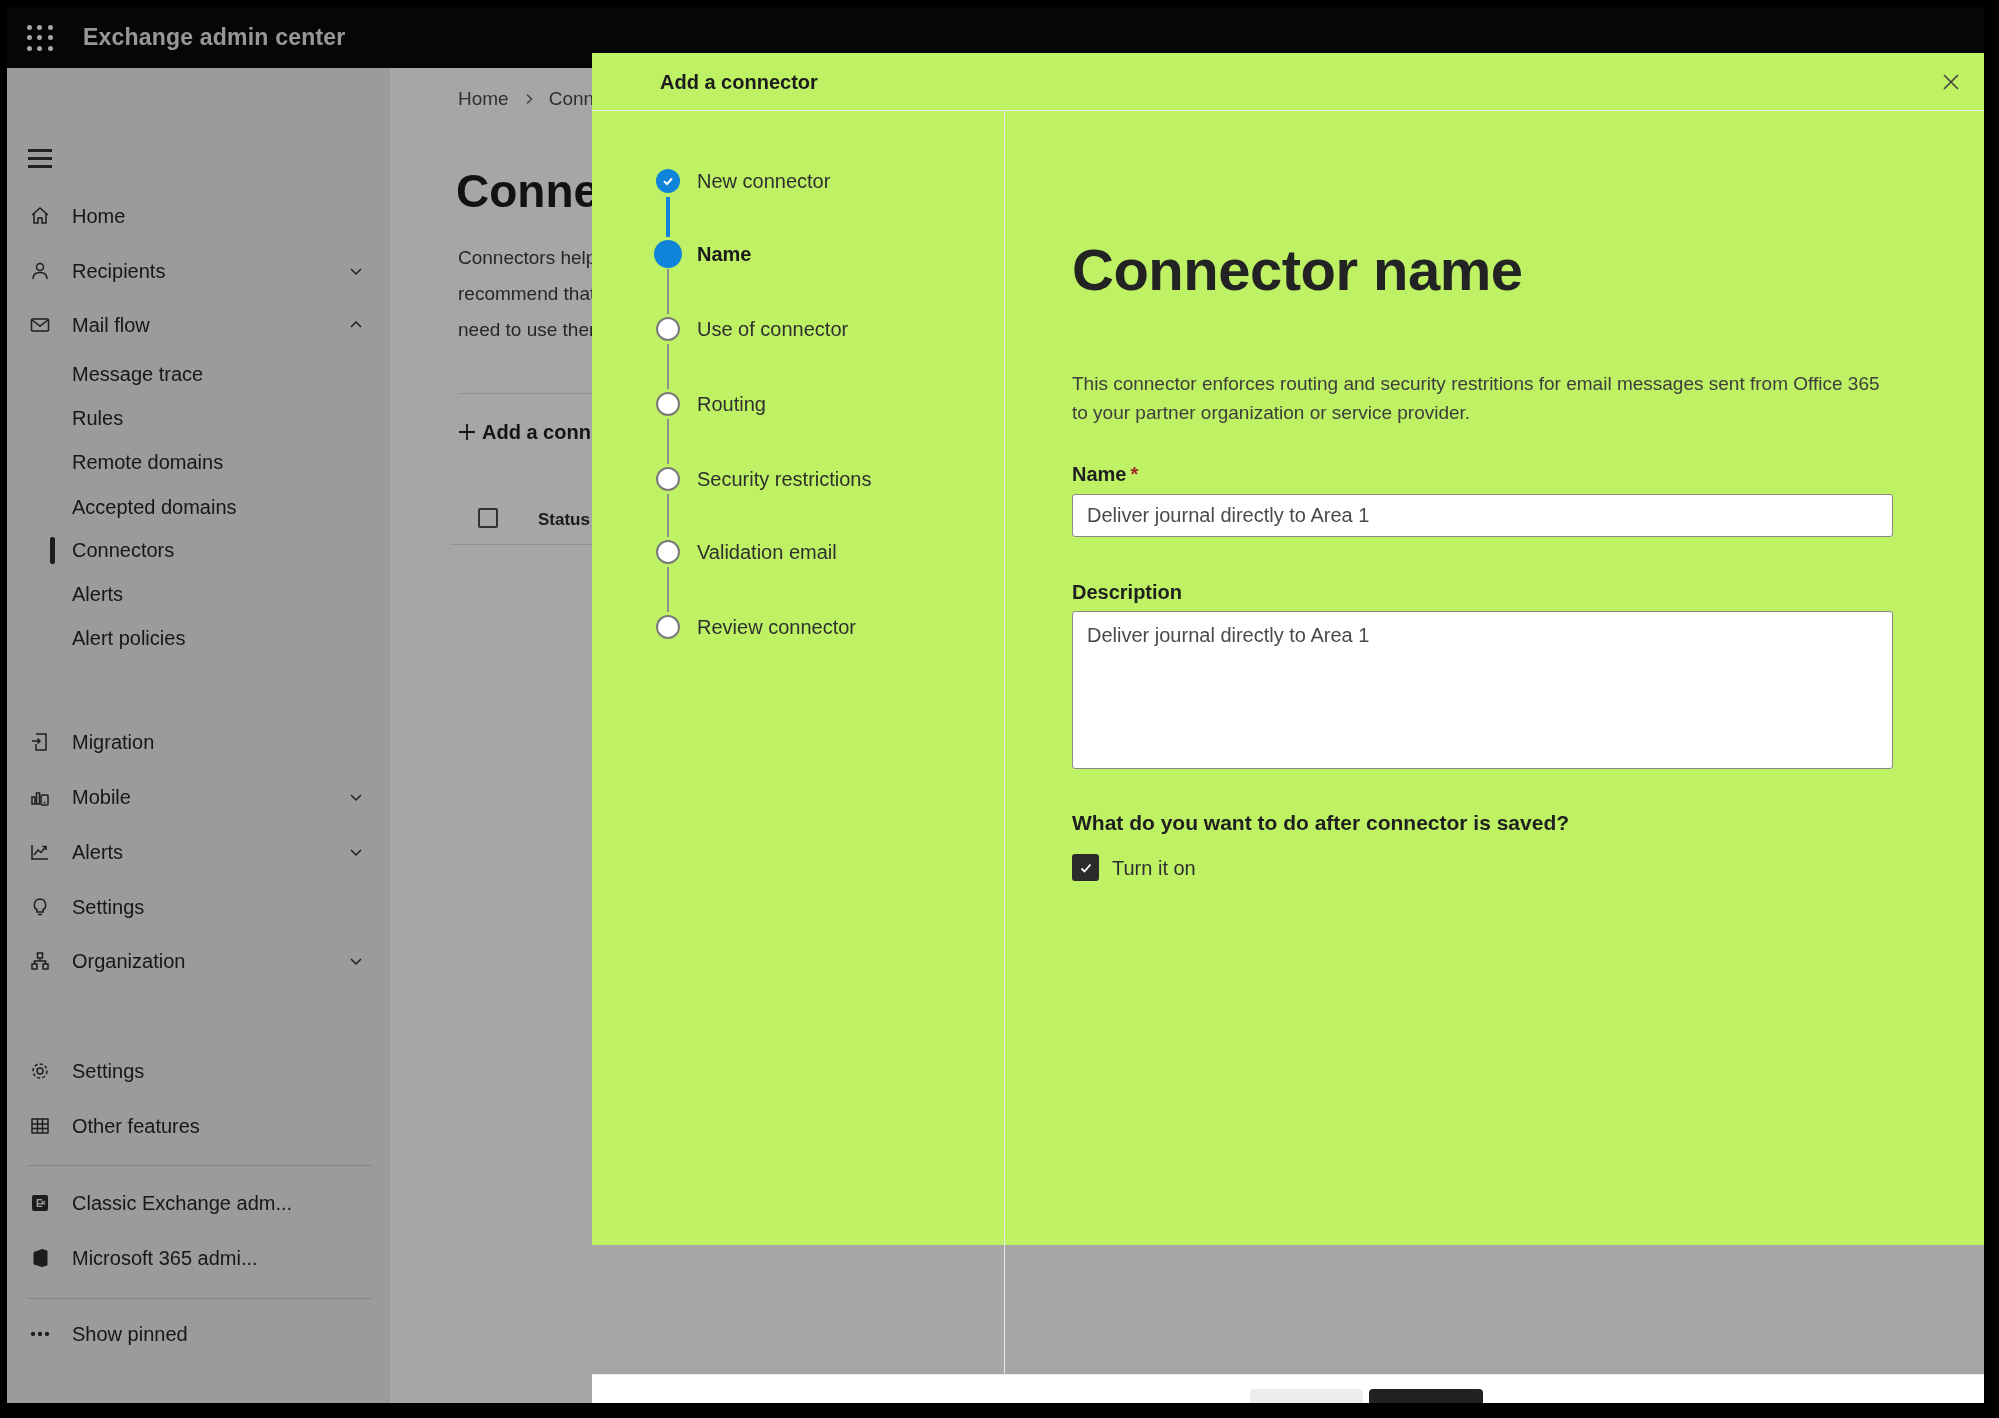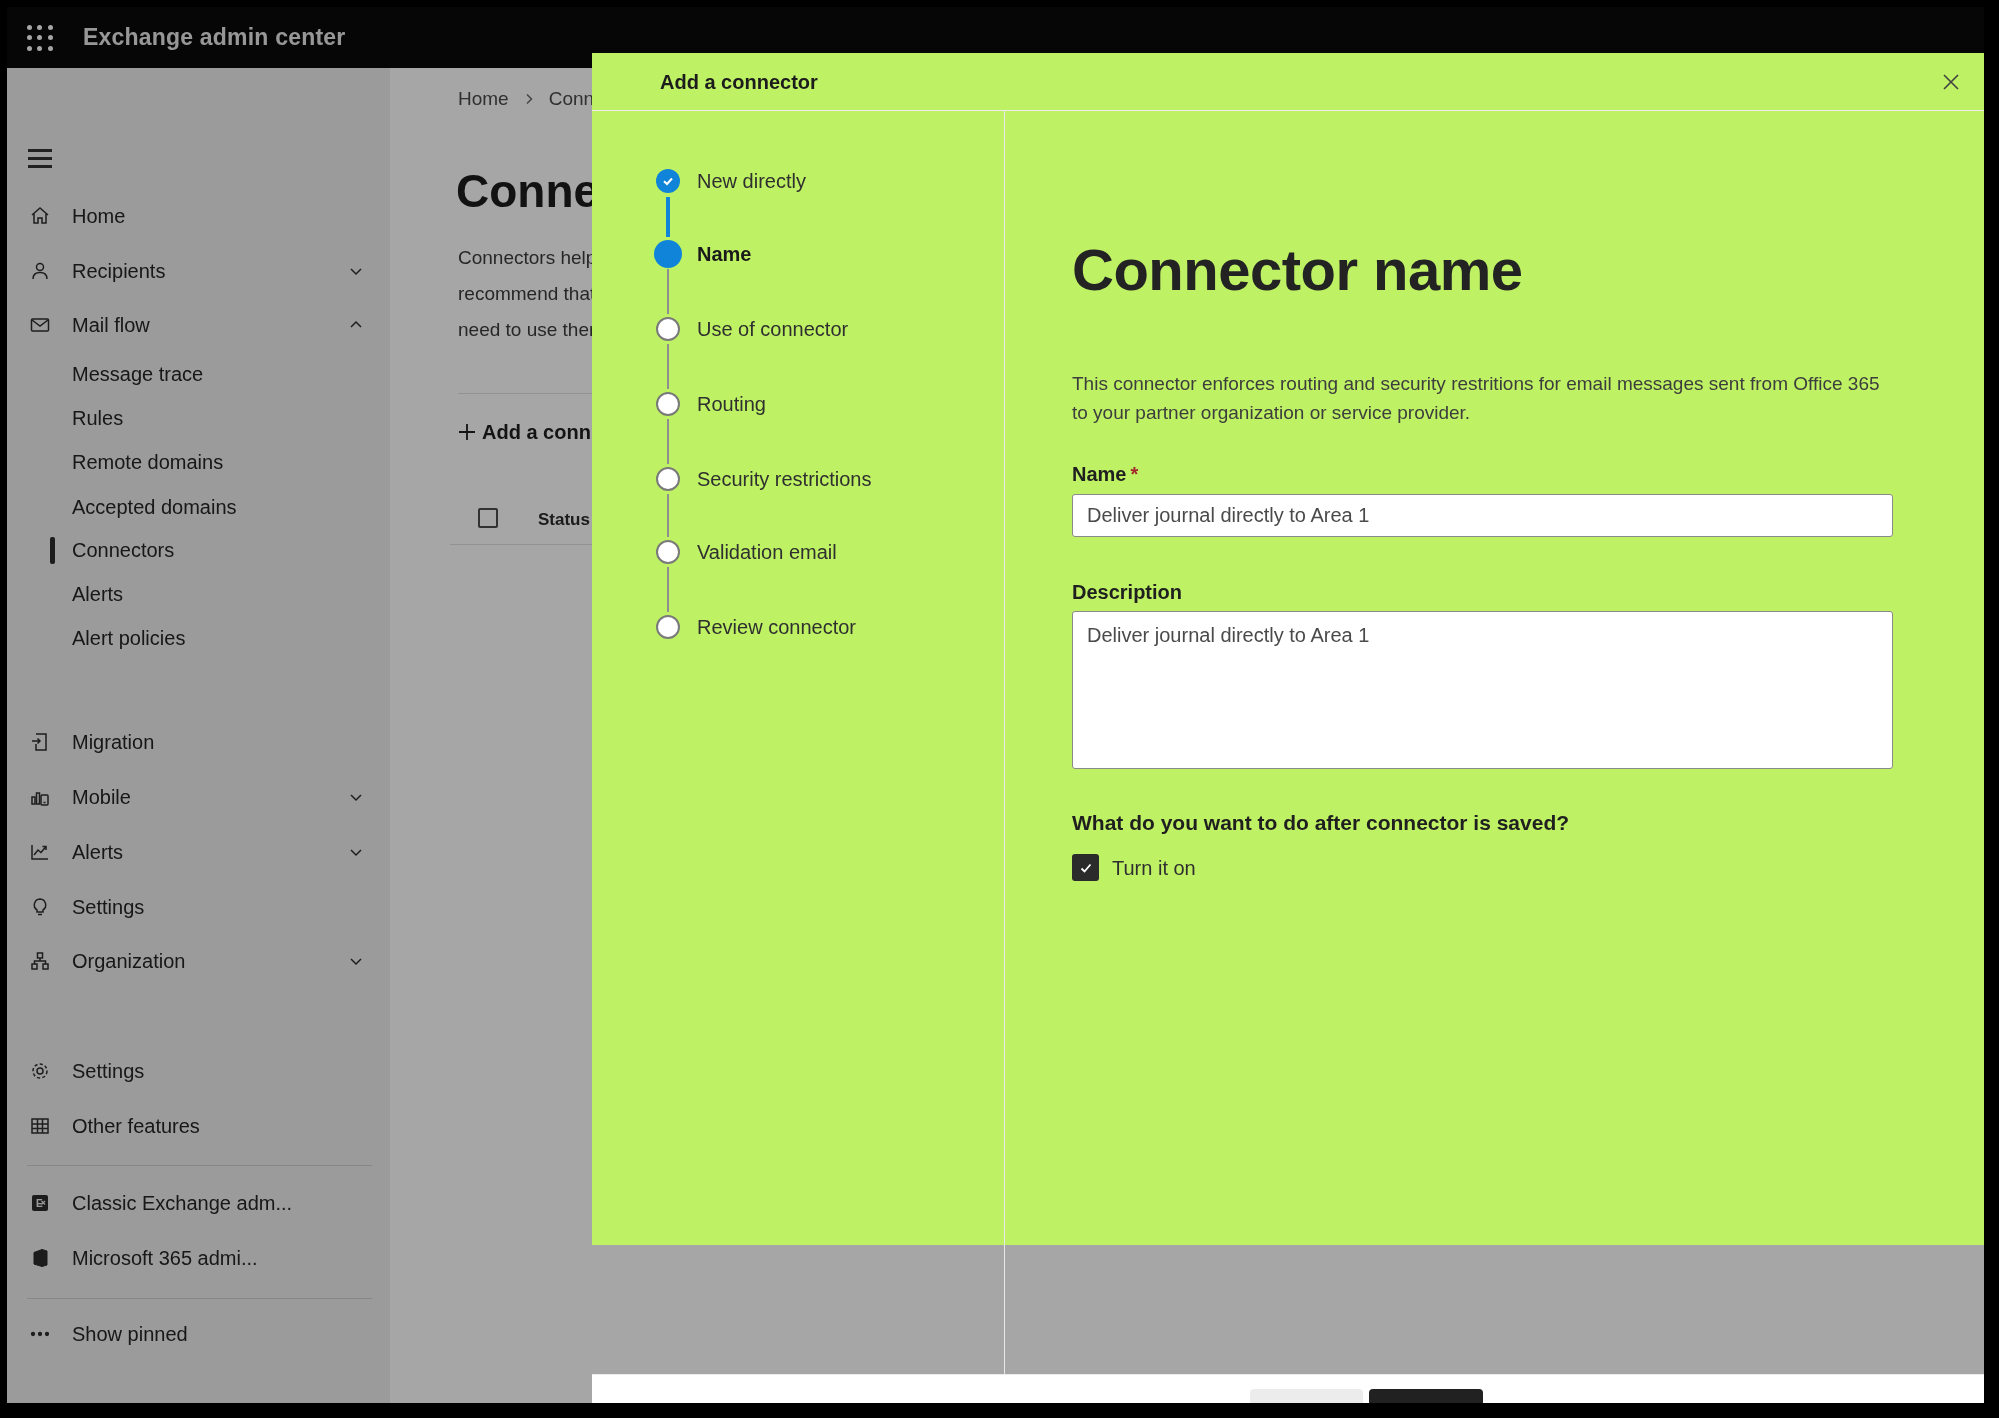--- a/index.html
+++ b/index.html
@@ -291,21 +291,21 @@
       <div class="seg" style="top:308px; height:45px;"></div>
       <div class="seg" style="top:383px; height:43px;"></div>
       <div class="seg" style="top:456px; height:45px;"></div>
 
       <div class="step-row" style="top:55px">
         <span class="circ done">
           <svg width="14" height="14" viewBox="0 0 14 14">
               <path d="M3 7.2 L6 10 L11 4.5" stroke="#fff" stroke-width="2" fill="none"></path>
             </svg>
         </span>
-        <span class="step-lbl">New directly</span>
+        <span class="step-lbl">New connector</span>
       </div>
       <div class="step-row active" style="top:128px">
         <span class="circ active"></span>
         <span class="step-lbl">Name</span>
       </div>
       <div class="step-row" style="top:203px">
         <span class="circ todo"></span>
         <span class="step-lbl">Use of connector</span>
       </div>
       <div class="step-row" style="top:278px">

